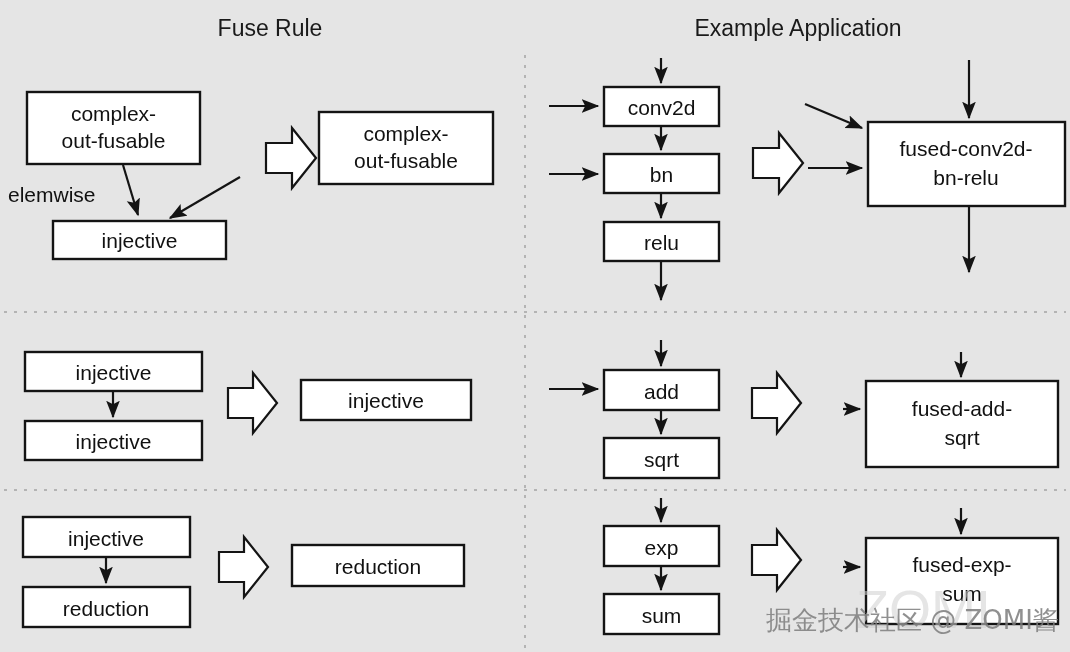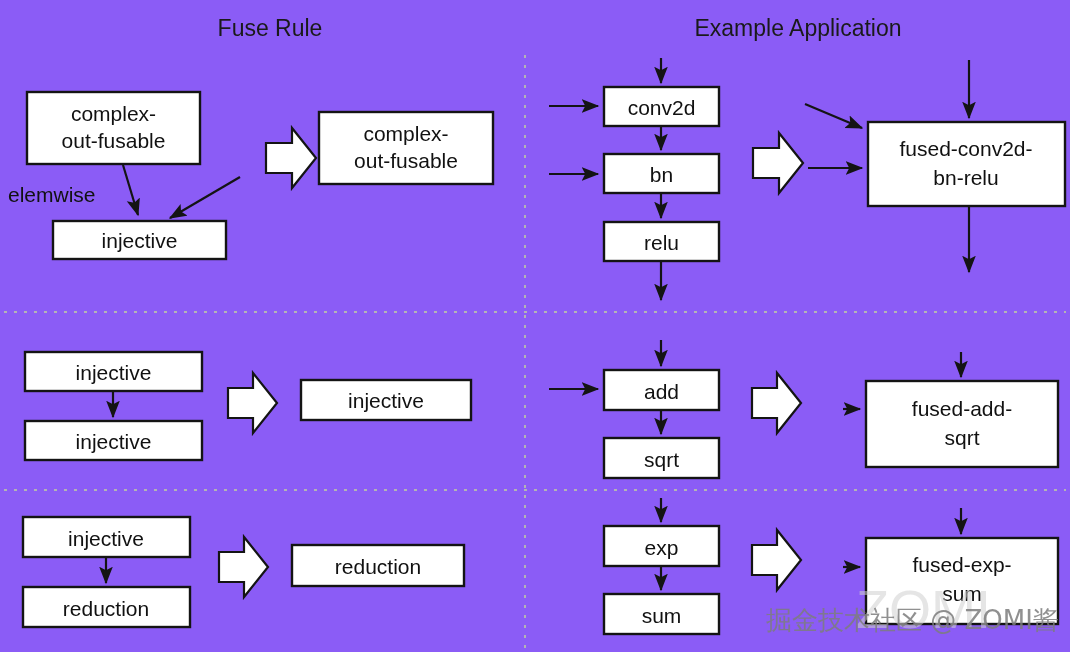--- a/index.html
+++ b/index.html
@@ -7,21 +7,21 @@
     padding: 0;
     background: #ffffff;
   }
   body {
     font-family: "Liberation Sans", sans-serif;
   }
   #canvas {
     position: relative;
     width: 1070px;
     height: 652px;
-    background: #8b5cf6;
+    background: #e5e5e5;
     overflow: hidden;
   }
   #canvas svg {
     position: absolute;
     top: 0;
     left: 0;
     width: 1070px;
     height: 652px;
   }
   .col-title {

